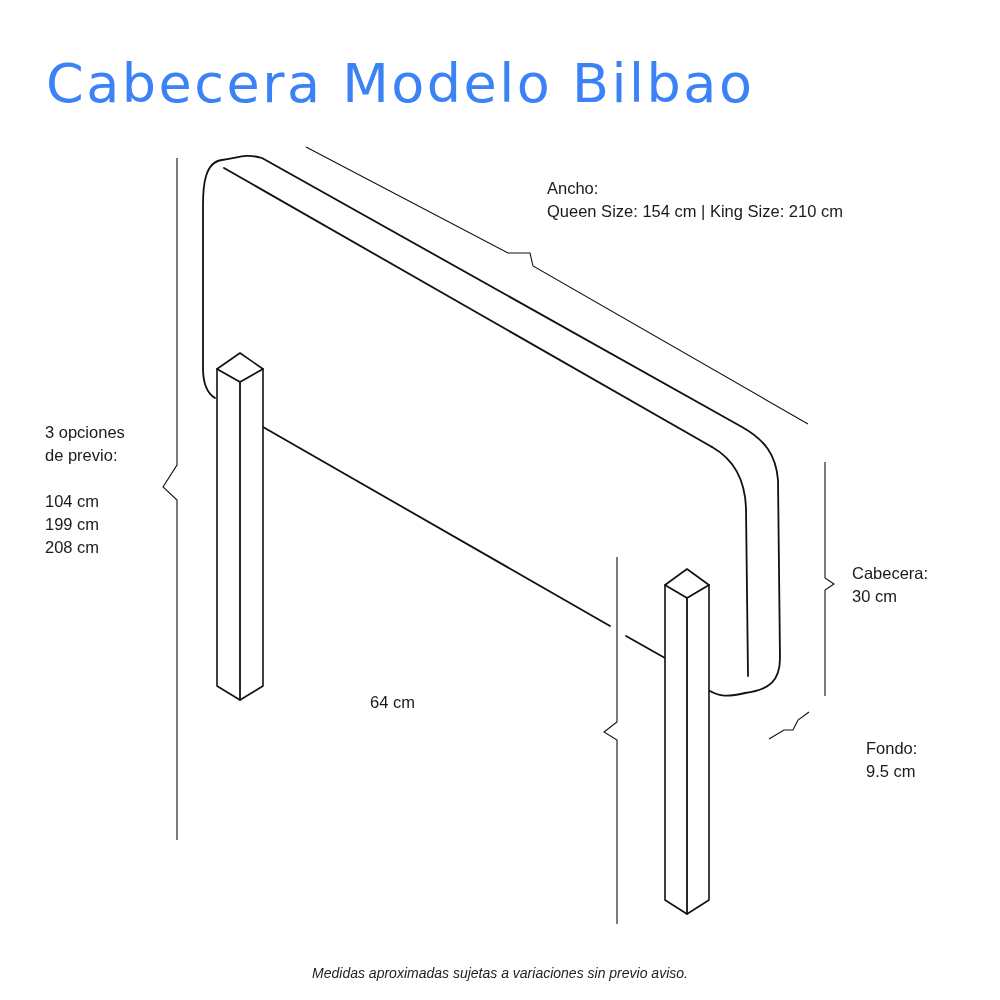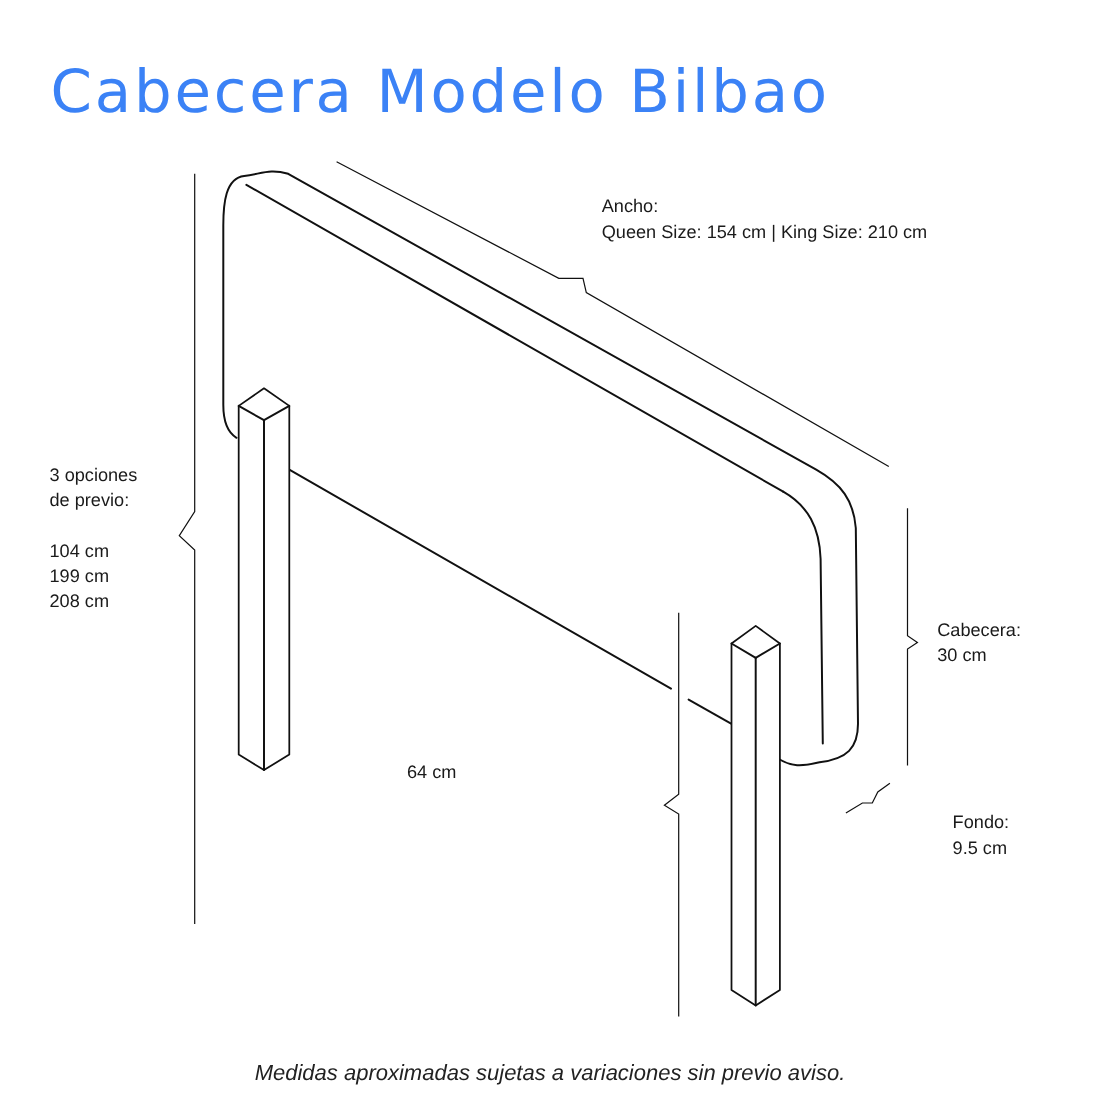--- a/index.html
+++ b/index.html
@@ -6,21 +6,21 @@
     body { width: 1000px; height: 1000px; position: relative; overflow: hidden;
            font-family: "DejaVu Sans", sans-serif; color: #111111; }
     .title { position: absolute; left: 46px; top: 52px; font-size: 54px; letter-spacing: 2.5px;
              font-family: "DejaVu Sans", sans-serif; font-weight: normal; color: #3b82f6; white-space: nowrap; }
     .label { position: absolute; font-size: 16.5px; line-height: 23px; color: #1a1a1a; white-space: nowrap;
              font-family: Liberation Sans, sans-serif; }
     .label .line { display: block; }
     .label .gap { display: block; height: 23px; }
     .label b { font-weight: bold; }
     .footnote { position: absolute; left: 0; width: 1000px; top: 965px; text-align: center;
-                font-size: 20px; font-style: italic; color: #222222; font-family: "Liberation Sans", sans-serif; }
+                font-size: 14px; font-style: italic; color: #222222; font-family: "Liberation Sans", sans-serif; }
     svg.drawing { position: absolute; left: 0; top: 0; }
     svg .stroke { fill: none; stroke: #111111; stroke-width: 1.8; stroke-linejoin: round; stroke-linecap: round; }
     svg .thin { fill: none; stroke: #111111; stroke-width: 1.1; }
     svg .leg { fill: #ffffff; stroke: #111111; stroke-width: 1.6; stroke-linejoin: round; }
   </style>
 </head>
 <body>
 
 <div class="title">Cabecera Modelo Bilbao</div>
 

